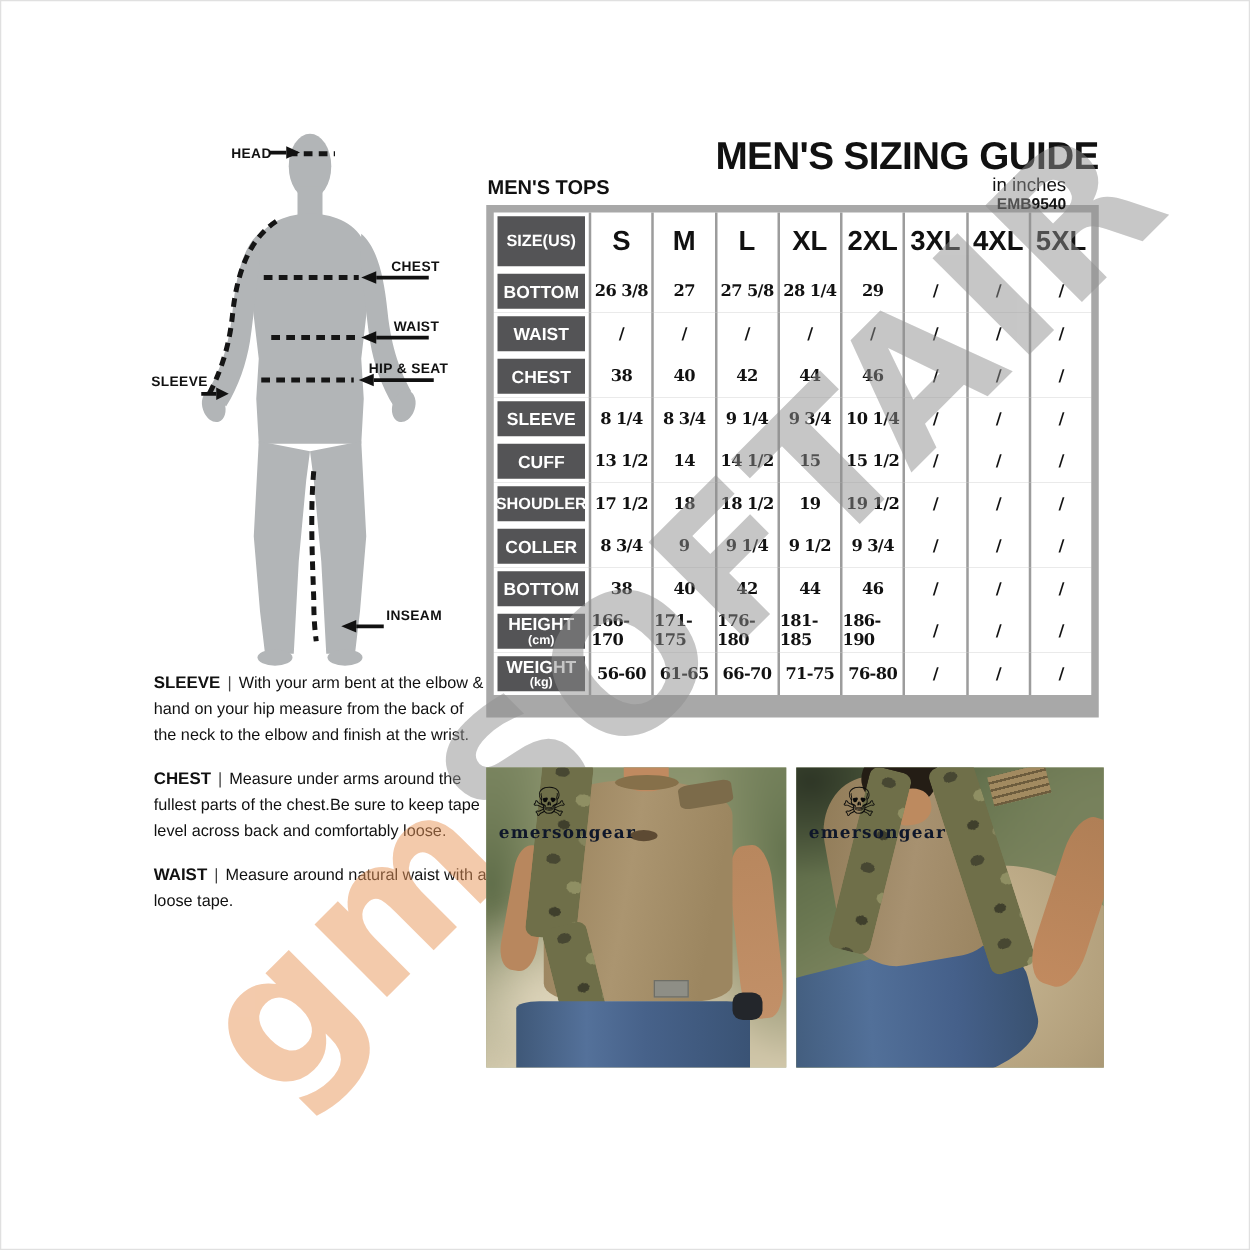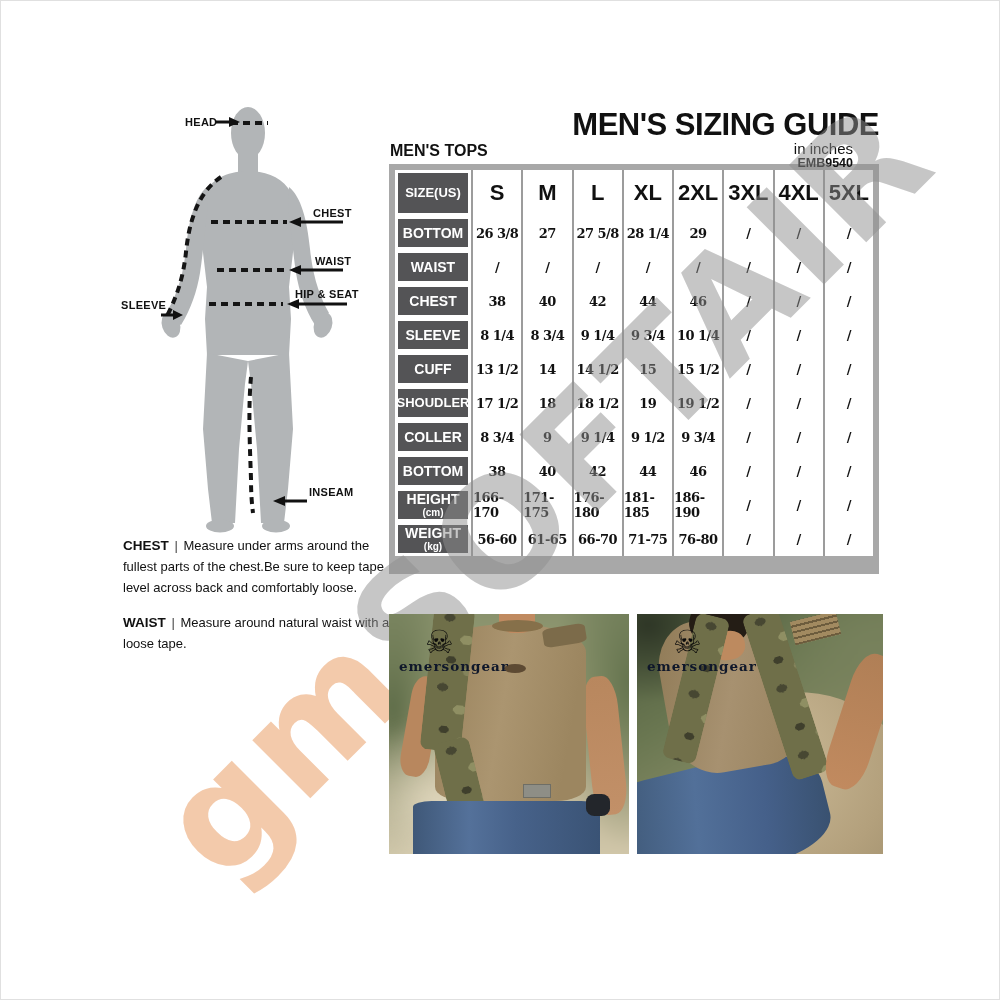--- a/index.html
+++ b/index.html
@@ -314,20 +314,21 @@
         <div class="t-cell t-val">66-70</div>
         <div class="t-cell t-val">71-75</div>
         <div class="t-cell t-val">76-80</div>
         <div class="t-cell t-val">/</div>
         <div class="t-cell t-val">/</div>
         <div class="t-cell t-val">/</div>
       </div>
     </div>
 
   <div class="measure-guide" id="measure-guide">
+      <p class="guide-item"><b>SLEEVE</b> <span class="sep">|</span> <span>With your arm bent at the elbow &amp; hand on your hip measure from the back of the neck to the elbow and finish at the wrist.</span></p>
       <p class="guide-item"><b>CHEST</b> <span class="sep">|</span> <span>Measure under arms around the fullest parts of the chest.Be sure to keep tape level across back and comfortably loose.</span></p>
       <p class="guide-item"><b>WAIST</b> <span class="sep">|</span> <span>Measure around natural waist with a loose tape.</span></p>
     </div>
 
   <div class="watermark"><span class="wm-1">gm</span><span class="wm-2">SOFTAIR</span></div>
 
   <div class="photo" id="photo-left">
     <div class="pl-bg"></div>
     <div class="pl-path"></div>
     <div class="pl-armL"></div>

